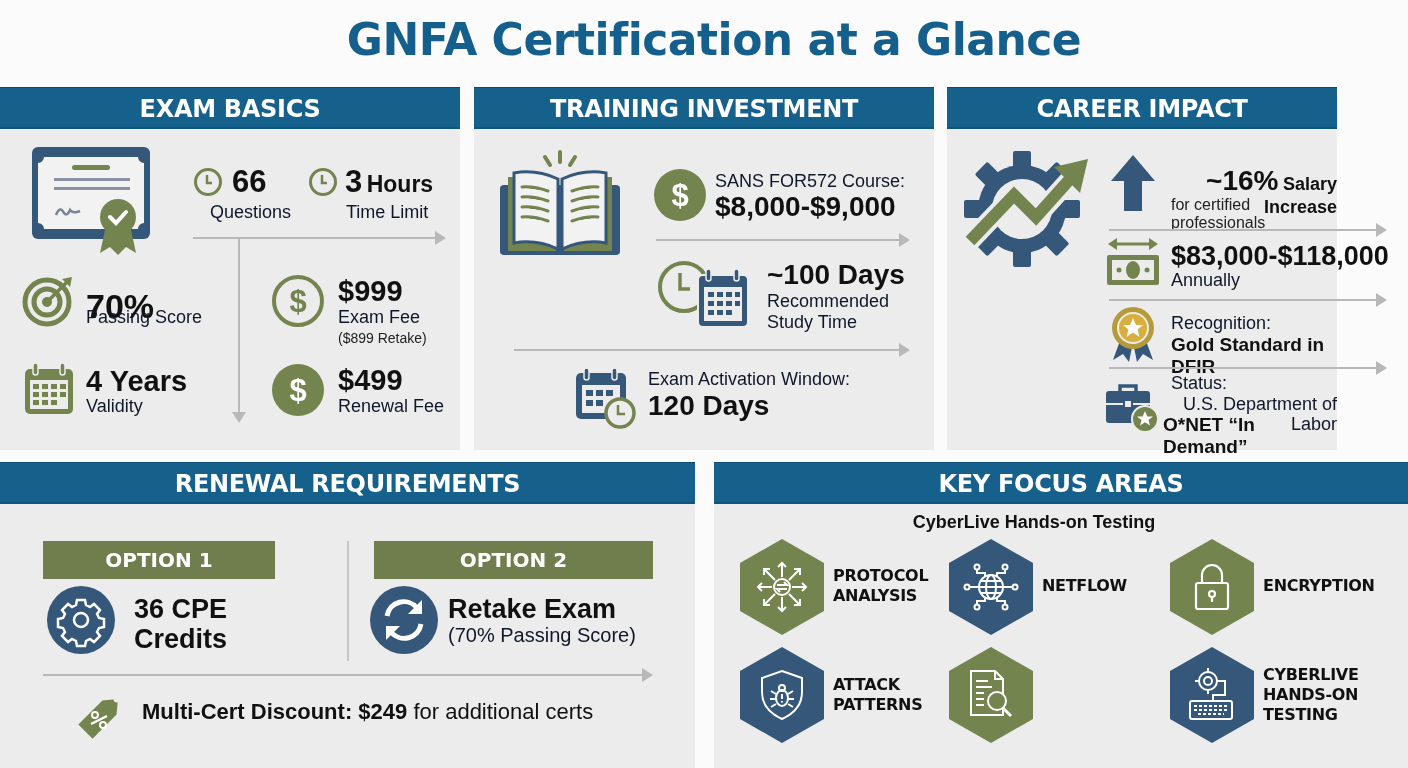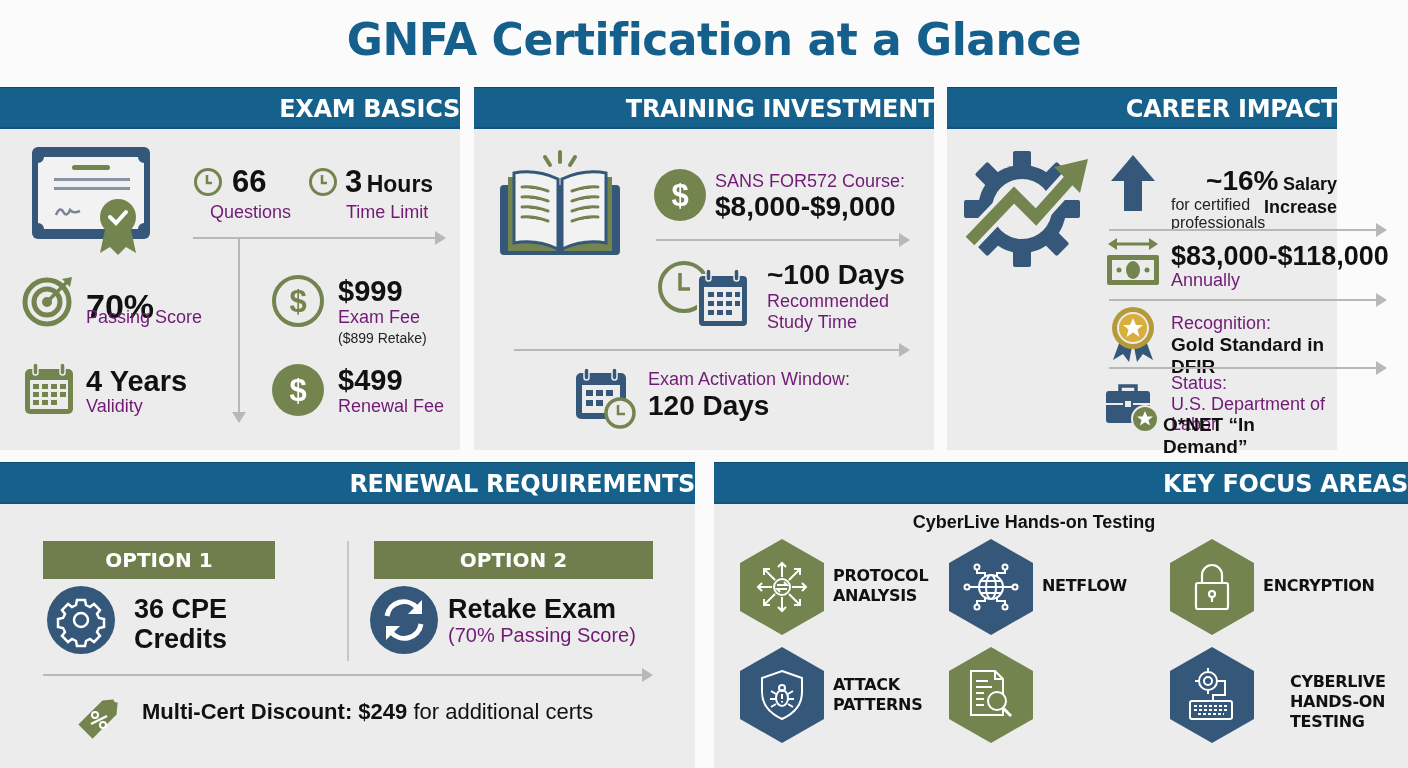--- a/index.html
+++ b/index.html
@@ -11,28 +11,28 @@
     position: relative;
   }
   .title {
     position: absolute; left: 0; top: 14px; width: 1408px; text-align: center;
     font-family: "DejaVu Sans", sans-serif; font-weight: bold; font-size: 44px;
     color: #155f8c; letter-spacing: -0.5px; padding-left: 20px;
   }
   .panel { position: absolute; background: #ececec; }
   .panel-head {
     position: absolute; left: 0; top: 0; right: 0; height: 42px;
-    background: #16608c; color: #fff; text-align: right;
+    background: #16608c; color: #fff; text-align: center;
     font-family: "DejaVu Sans", sans-serif; font-weight: bold; font-size: 24px;
     line-height: 42px; letter-spacing: -0.3px;
     border-top: 1px solid #0d4a6e; border-bottom: 2px solid #0f5580;
   }
   .abs { position: absolute; }
   .big { font-weight: bold; font-size: 30px; line-height: 32px; color: #111; }
-  .lbl { font-size: 18px; line-height: 20px; color: #701a75; }
+  .lbl { font-size: 18px; line-height: 20px; color: #0f172a; text-align: right; }
   .sm { font-size: 15px; line-height: 18px; color: #222; }
   .bold { font-weight: bold; }
   .arrow-h { position: absolute; height: 2px; background: #b8b8b8; }
   .arrow-h::after {
     content: ""; position: absolute; right: -10px; top: -6px;
     border-left: 11px solid #b8b8b8; border-top: 7px solid transparent; border-bottom: 7px solid transparent;
   }
   .arrow-v { position: absolute; width: 2px; background: #b8b8b8; }
   .arrow-v::after {
     content: ""; position: absolute; bottom: -10px; left: -6px;
@@ -422,18 +422,18 @@
   <div class="hex blue" style="left:456px;top:185px;">
     <svg width="56" height="60" viewBox="0 0 56 60" fill="none" stroke="#fff" stroke-width="2">
       <circle cx="24" cy="16" r="9"></circle>
       <circle cx="24" cy="16" r="4"></circle>
       <path d="M24 3 v5 M24 24 v5 M11 16 h5 M32 16 h5"></path>
       <path d="M33 16 h8 v14 h-12 v6"></path>
       <rect x="6" y="36" width="42" height="18" rx="2"></rect>
       <path d="M10 41 h34 M10 45 h34 M14 49 h26" stroke-dasharray="3 2"></path>
     </svg>
   </div>
-  <div class="focus-lbl" style="left:549px;top:210px;margin-left:27px;">
+  <div class="focus-lbl" style="left:549px;top:203px;">
     <div>CYBERLIVE</div>
     <div>HANDS-ON</div>
     <div>TESTING</div>
   </div>
 </div>
 
 </body></html>

